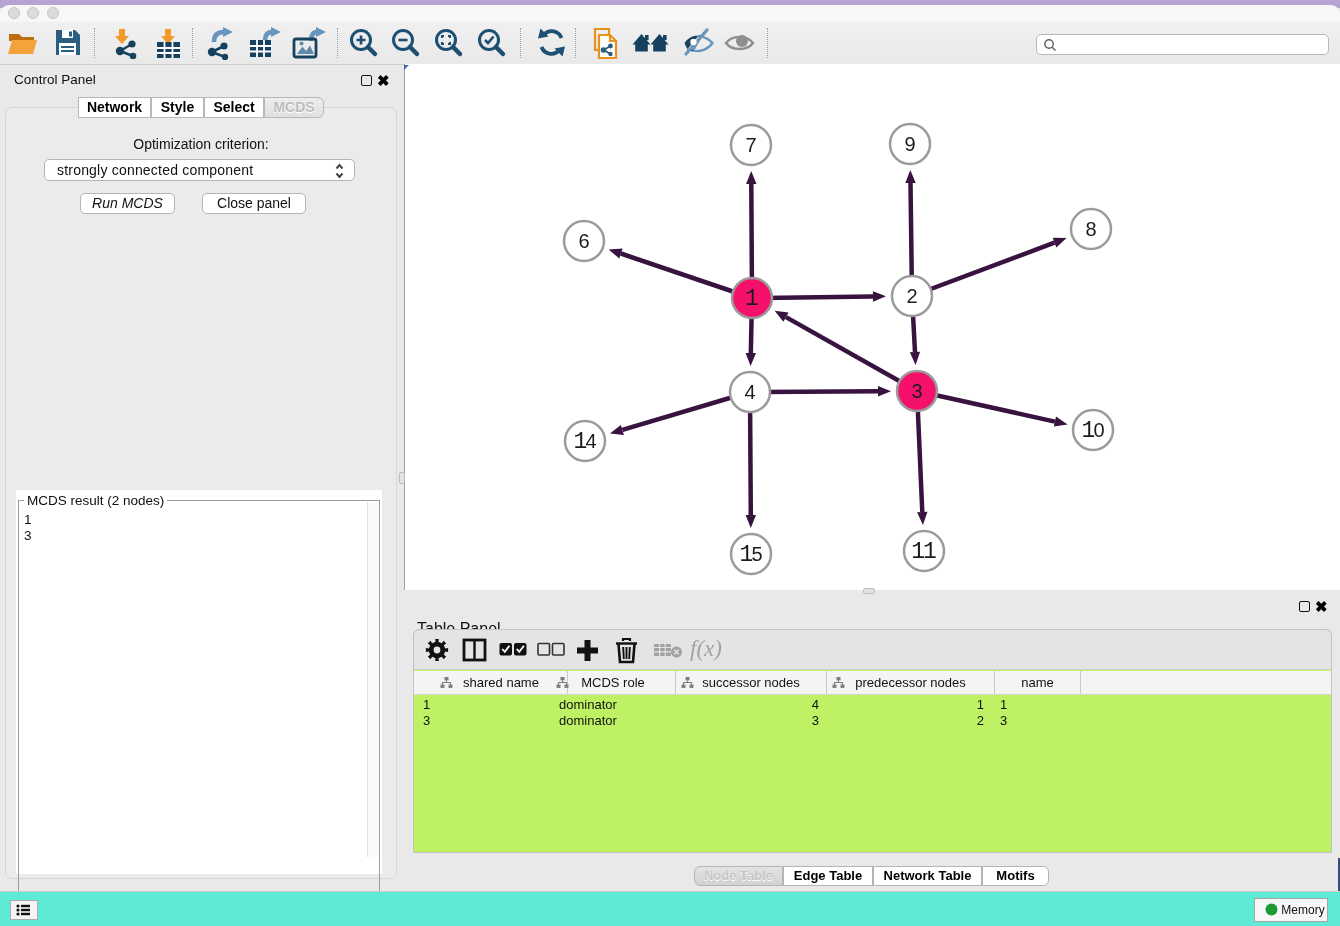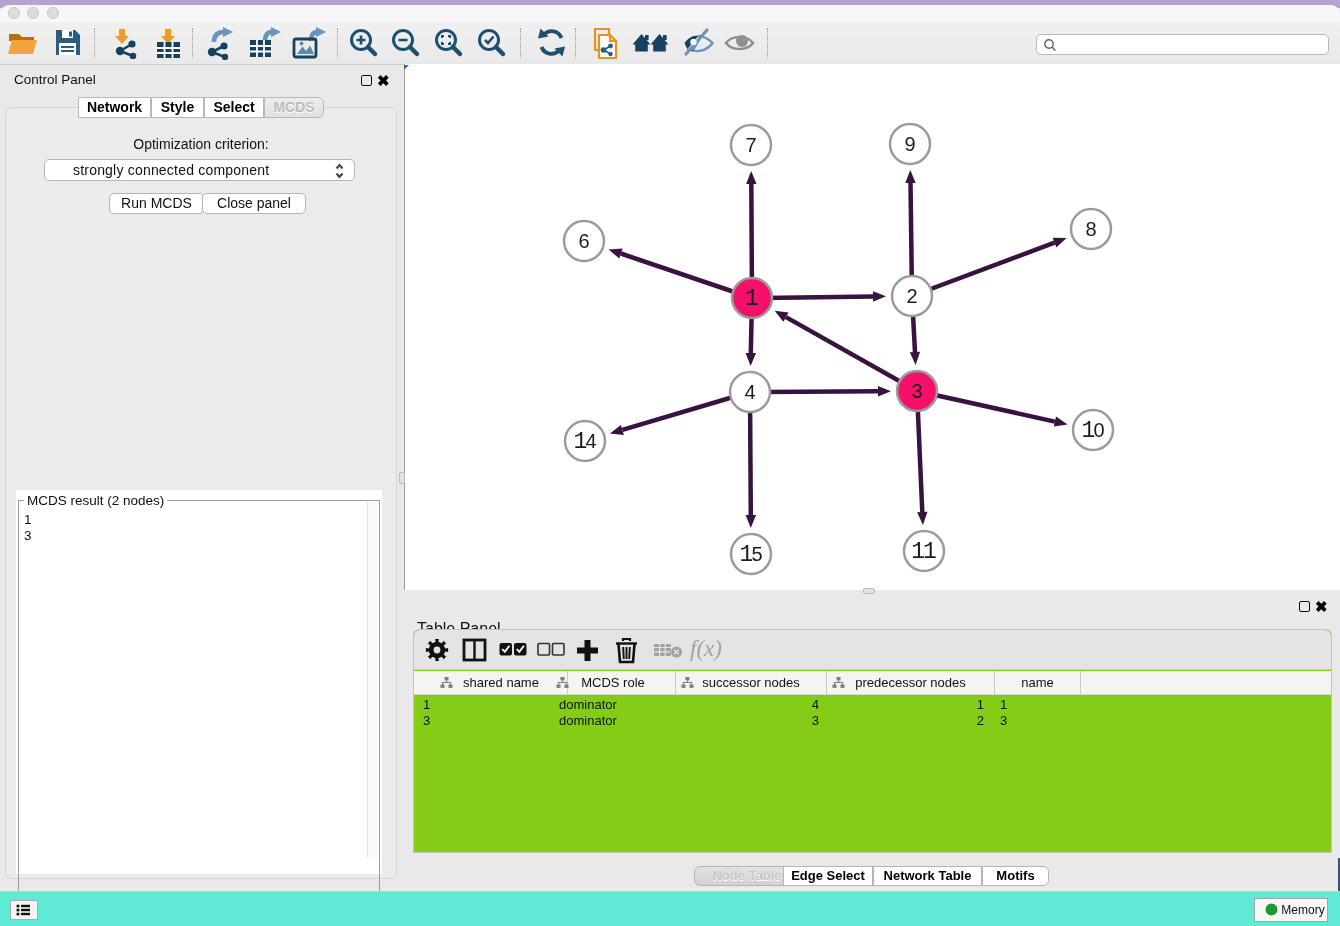--- a/index.html
+++ b/index.html
@@ -14,35 +14,35 @@
 .tbsep { position:absolute; top:6px; height:30px; width:0; border-left:1px dotted #9a9a9a; }
 .tbi { position:absolute; top:5px; }
 
 #cp-title { left:14px; top:72px; font-size:13.5px; color:#111; }
 .panbtn-sq { width:11px; height:11px; border:1.5px solid #111; border-radius:2px; }
 .panbtn-x { font-size:15px; font-weight:bold; color:#000; line-height:11px; }
 #cp-tabs { left:78px; top:97px; height:21px; }
 .cptab { position:absolute; top:0; height:21px; background:#fff; border:1px solid #b8b8b8; color:#000000; font-size:14px; font-weight:bold; text-align:center; line-height:19px; }
 #cp-content { left:5px; top:107px; width:392px; height:772px; background:#ebebeb; border:1px solid #d6d6d6; border-radius:7px; }
 #opt-label { left:0; top:136px; width:402px; text-align:center; font-size:14px; color:#111; }
-#opt-select { left:44px; top:159px; width:311px; height:22px; background:#fff; border:1px solid #b5b5b5; border-radius:5px; font-size:14px; letter-spacing:0.2px; color:#111; line-height:20px; padding-left:28px; }
+#opt-select { left:44px; top:159px; width:311px; height:22px; background:#fff; border:1px solid #b5b5b5; border-radius:5px; font-size:14px; letter-spacing:0.2px; color:#111; line-height:20px; padding-left:12px; }
 .btn { position:absolute; height:21px; background:#fff; border:1px solid #b5b5b5; border-radius:5px; font-size:14px; color:#111; text-align:center; line-height:19px; }
 #result-wrap { left:16px; top:490px; width:366px; height:384px; background:#fff; }
 #result-box { position:absolute; left:2px; top:10px; width:362px; height:438px; border:1px solid #9c9c9c; }
 #result-label { position:absolute; left:5px; top:-8px; background:#fff; padding:0 3px; font-size:13.5px; color:#111; }
 #result-scroll { position:absolute; right:1px; top:1px; width:11px; height:355px; background:#fafafa; border-left:1px solid #e2e2e2; }
 
 #netwin { left:404px; top:64px; width:936px; height:526px; background:#fff; border-left:1px solid #9f9f9f; }
 #net-titlebar { position:absolute; left:0; top:0; width:936px; height:22px; background:linear-gradient(#f6f6f6,#d8d8d8); border-bottom:1px solid #a5a5a5; }
 #net-title { position:absolute; width:100%; top:3px; text-align:center; font-size:13px; font-weight:bold; color:#111; }
 .mac-light { position:absolute; top:5px; width:12px; height:12px; border-radius:50%; }
 .mac-light svg { position:absolute; left:0; top:0; }
 
 #tp-title { left:417px; top:620px; font-size:16px; color:#111; }
-#tp-box { left:413px; top:629px; width:919px; height:224px; background:#84cc16; border:1px solid #c3c3c3; border-radius:6px 6px 0 0; }
+#tp-box { left:413px; top:629px; width:919px; height:224px; background:#bef264; border:1px solid #c3c3c3; border-radius:6px 6px 0 0; }
 #tp-toolbar { position:absolute; left:0; top:0; width:917px; height:40px; background:#e4e4e4; border-bottom:1px solid #cfcfcf; border-radius:6px 6px 0 0; }
 #tp-header { position:absolute; left:0; top:41px; width:917px; height:24px; background:#f4f4f4; border-bottom:1px solid #d6d6d6; }
 .th-cell { position:absolute; top:0; height:23px; border-right:1px solid #c9c9c9; font-size:13px; color:#111; text-align:center; line-height:23px; }
 .thicon { position:absolute; left:5px; top:5px; }
 .td-text { position:absolute; font-size:13px; color:#111; }
 
 #bot-tabs { left:694px; top:866px; height:20px; }
 .btab { position:absolute; top:0; height:20px; background:#fff; border:1px solid #b5b5b5; font-size:13px; font-weight:bold; color:#000; text-align:center; line-height:18px; }
 
 #statusbar { left:0; top:891px; width:1340px; height:35px; background:#5eead4; border-top:1px solid #cbcbcb; }
@@ -199,21 +199,21 @@
 </div>
 <div id="opt-label" class="abs">Optimization criterion:</div>
 <div id="opt-select" class="abs">strongly connected component
   <svg style="position:absolute; right:9px; top:3px;" width="11" height="16" viewBox="0 0 11 16">
       <g stroke="#444" stroke-width="2.1" fill="none">
         <path d="M2.5 5.5 L5.5 2 L8.5 5.5"></path>
         <path d="M2.5 10.5 L5.5 14 L8.5 10.5"></path>
       </g>
     </svg>
 </div>
-<div class="btn abs" style="left:109px; top:193px; width:95px;">Run MCDS</div>
+<div class="btn abs" style="left:80px; top:193px; width:95px;font-style:italic;">Run MCDS</div>
 <div class="btn abs" style="left:202px; top:193px; width:104px;">Close panel</div>
 <div id="result-wrap" class="abs">
   <div id="result-box">
     <div id="result-label">MCDS result (2 nodes)</div>
     <div style="position:absolute; left:5px; top:11px; font-size:13.5px; line-height:16px; color:#111;">1<br>3</div>
     <div id="result-scroll"></div>
   </div>
 </div>
 
 <div id="netwin" class="abs">
@@ -366,22 +366,22 @@
   <div class="td-text" style="left:545px; top:67px; width:25px; text-align:right;">1</div>
   <div class="td-text" style="left:586px; top:67px;">1</div>
   <div class="td-text" style="left:9px; top:83px;">3</div>
   <div class="td-text" style="left:145px; top:83px;">dominator</div>
   <div class="td-text" style="left:380px; top:83px; width:25px; text-align:right;">3</div>
   <div class="td-text" style="left:545px; top:83px; width:25px; text-align:right;">2</div>
   <div class="td-text" style="left:586px; top:83px;">3</div>
 </div>
 
 <div id="bot-tabs" class="abs">
-  <div class="btab" style="left:0; width:106px; background:linear-gradient(#e3e3e3,#d2d2d2); color:#c6c6c6; text-shadow:0 1px 0 #fff; border-radius:6px 0 0 6px;">Node Table</div>
-  <div class="btab" style="left:89px; width:90px;">Edge Select</div>
+  <div class="btab" style="left:0; width:89px; background:linear-gradient(#e3e3e3,#d2d2d2); color:#c6c6c6; text-shadow:0 1px 0 #fff; border-radius:6px 0 0 6px;">Node Table</div>
+  <div class="btab" style="left:89px; width:90px;">Edge Table</div>
   <div class="btab" style="left:179px; width:109px;">Network Table</div>
   <div class="btab" style="left:288px; width:67px; border-radius:0 6px 6px 0;">Motifs</div>
 </div>
 
 <div class="abs" style="left:1338px; top:858px; width:2px; height:68px; background:#35517c;"></div>
 <div class="abs" style="left:1331px; top:917px; width:9px; height:9px; background:linear-gradient(135deg, transparent 55%, #35517c 55%);"></div>
 <div class="abs" style="left:0; top:921px; width:4px; height:5px; background:linear-gradient(45deg, #3b6fb6 40%, transparent 40%);"></div>
 <svg class="abs" style="left:404px; top:65px;" width="5" height="5" viewBox="0 0 5 5">
     <path d="M0 0 L5 0 L0 5 Z" fill="#2d5ba8" opacity="0.9"></path>
   </svg>

